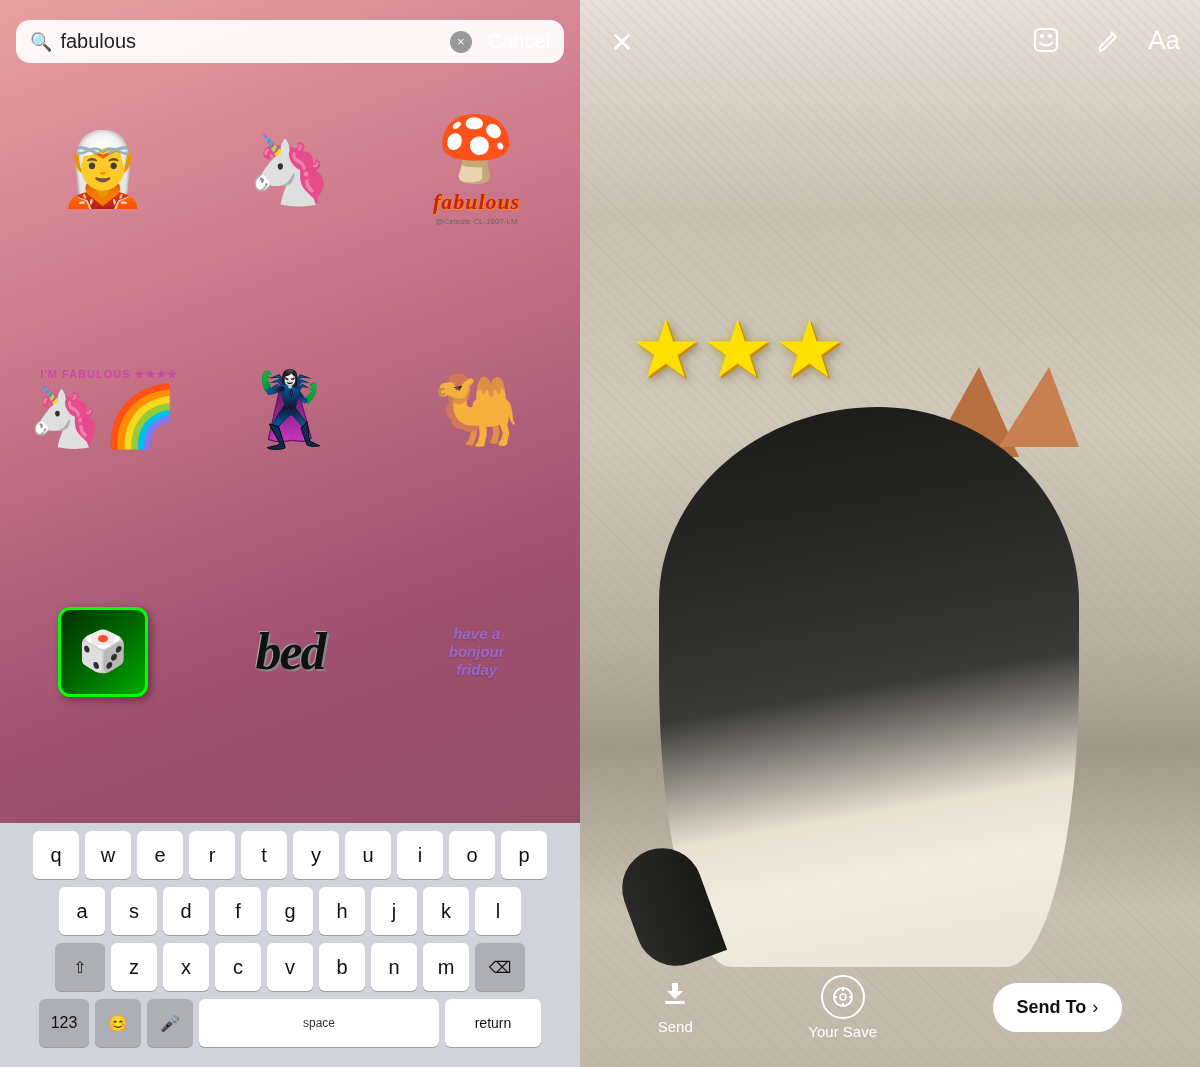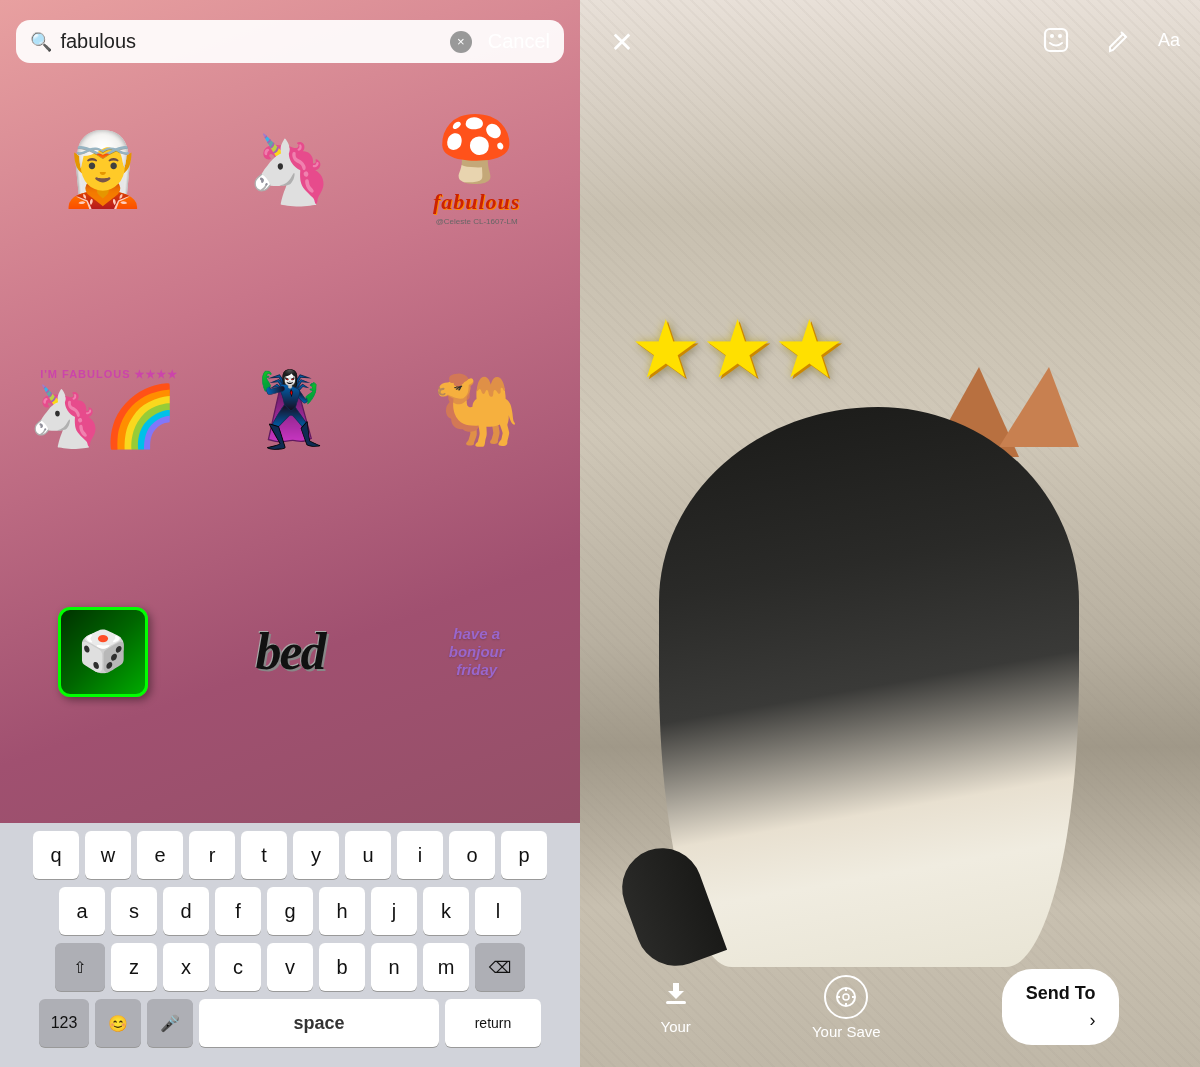--- a/index.html
+++ b/index.html
@@ -202,22 +202,22 @@
       padding: 0 4px;
     }
     .key.special {
       background: #aeafb5;
       color: #111;
       font-size: 16px;
       min-width: 46px;
     }
     .key.space {
       min-width: 240px;
-      font-size: 18px;
-      font-weight: 700;
+      font-size: 12px;
+      font-weight: 400;
       color: #333;
     }
     .key.return {
       min-width: 96px;
       font-size: 14px;
     }
     .key.shift {
       min-width: 50px;
     }
     .key.backspace {
@@ -350,21 +350,21 @@
       color: white;
       font-size: 26px;
     }
     .toolbar-right {
       display: flex;
       align-items: center;
       gap: 18px;
     }
     .toolbar-aa {
       color: white;
-      font-size: 18px;
+      font-size: 26px;
       font-weight: 500;
       cursor: pointer;
     }
 
     
     .bottom-toolbar {
       position: absolute;
       bottom: 0;
       left: 0;
       right: 0;
@@ -404,21 +404,20 @@
       color: white;
     }
     .send-to-btn {
       background: white;
       border-radius: 30px;
       padding: 14px 24px;
       display: flex;
       align-items: flex-end;
       gap: 6px;
       cursor: pointer;
-      flex-direction: column;
     }
     .send-to-text {
       font-size: 18px;
       font-weight: 600;
       color: #111;
     }
     .send-to-chevron {
       font-size: 18px;
       color: #111;
     }
@@ -586,21 +585,21 @@
   </div>
 
   <div class="bottom-toolbar">
     <div class="bottom-btn">
       <div class="bottom-btn-icon">
         <svg width="28" height="28" viewBox="0 0 28 28" fill="white">
           <path d="M14 20 L6 12 H11 V4 H17 V12 H22 Z"></path>
           <rect x="4" y="22" width="20" height="3" rx="1.5"></rect>
         </svg>
       </div>
-      <div class="bottom-btn-label">Your</div>
+      <div class="bottom-btn-label">Send</div>
     </div>
 
     <div class="bottom-btn">
       <div class="your-story-icon">
         <svg width="22" height="22" viewBox="0 0 22 22" fill="none">
           <circle cx="11" cy="11" r="9" stroke="white" stroke-width="2"></circle>
           <circle cx="11" cy="11" r="3" stroke="white" stroke-width="1.5"></circle>
           <line x1="11" y1="2" x2="11" y2="5" stroke="white" stroke-width="2"></line>
           <line x1="11" y1="17" x2="11" y2="20" stroke="white" stroke-width="2"></line>
           <line x1="2" y1="11" x2="5" y2="11" stroke="white" stroke-width="2"></line>

